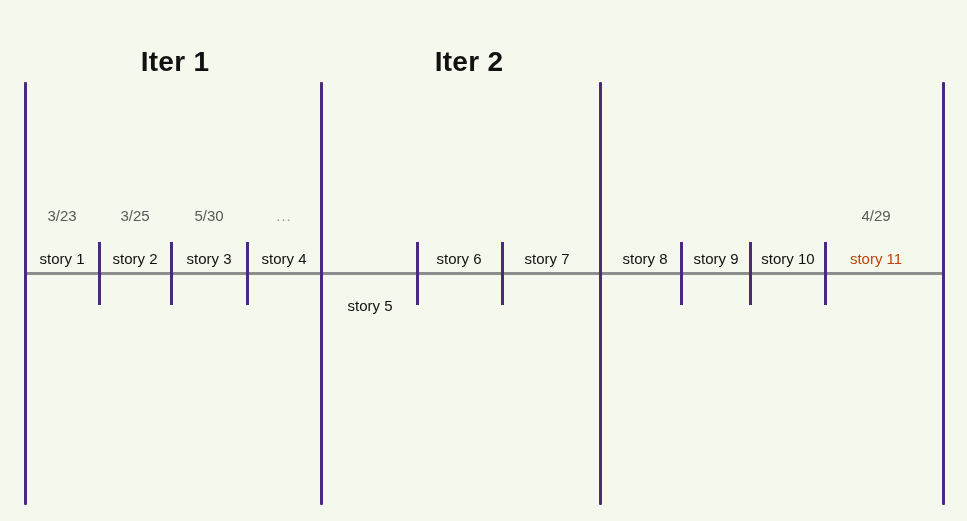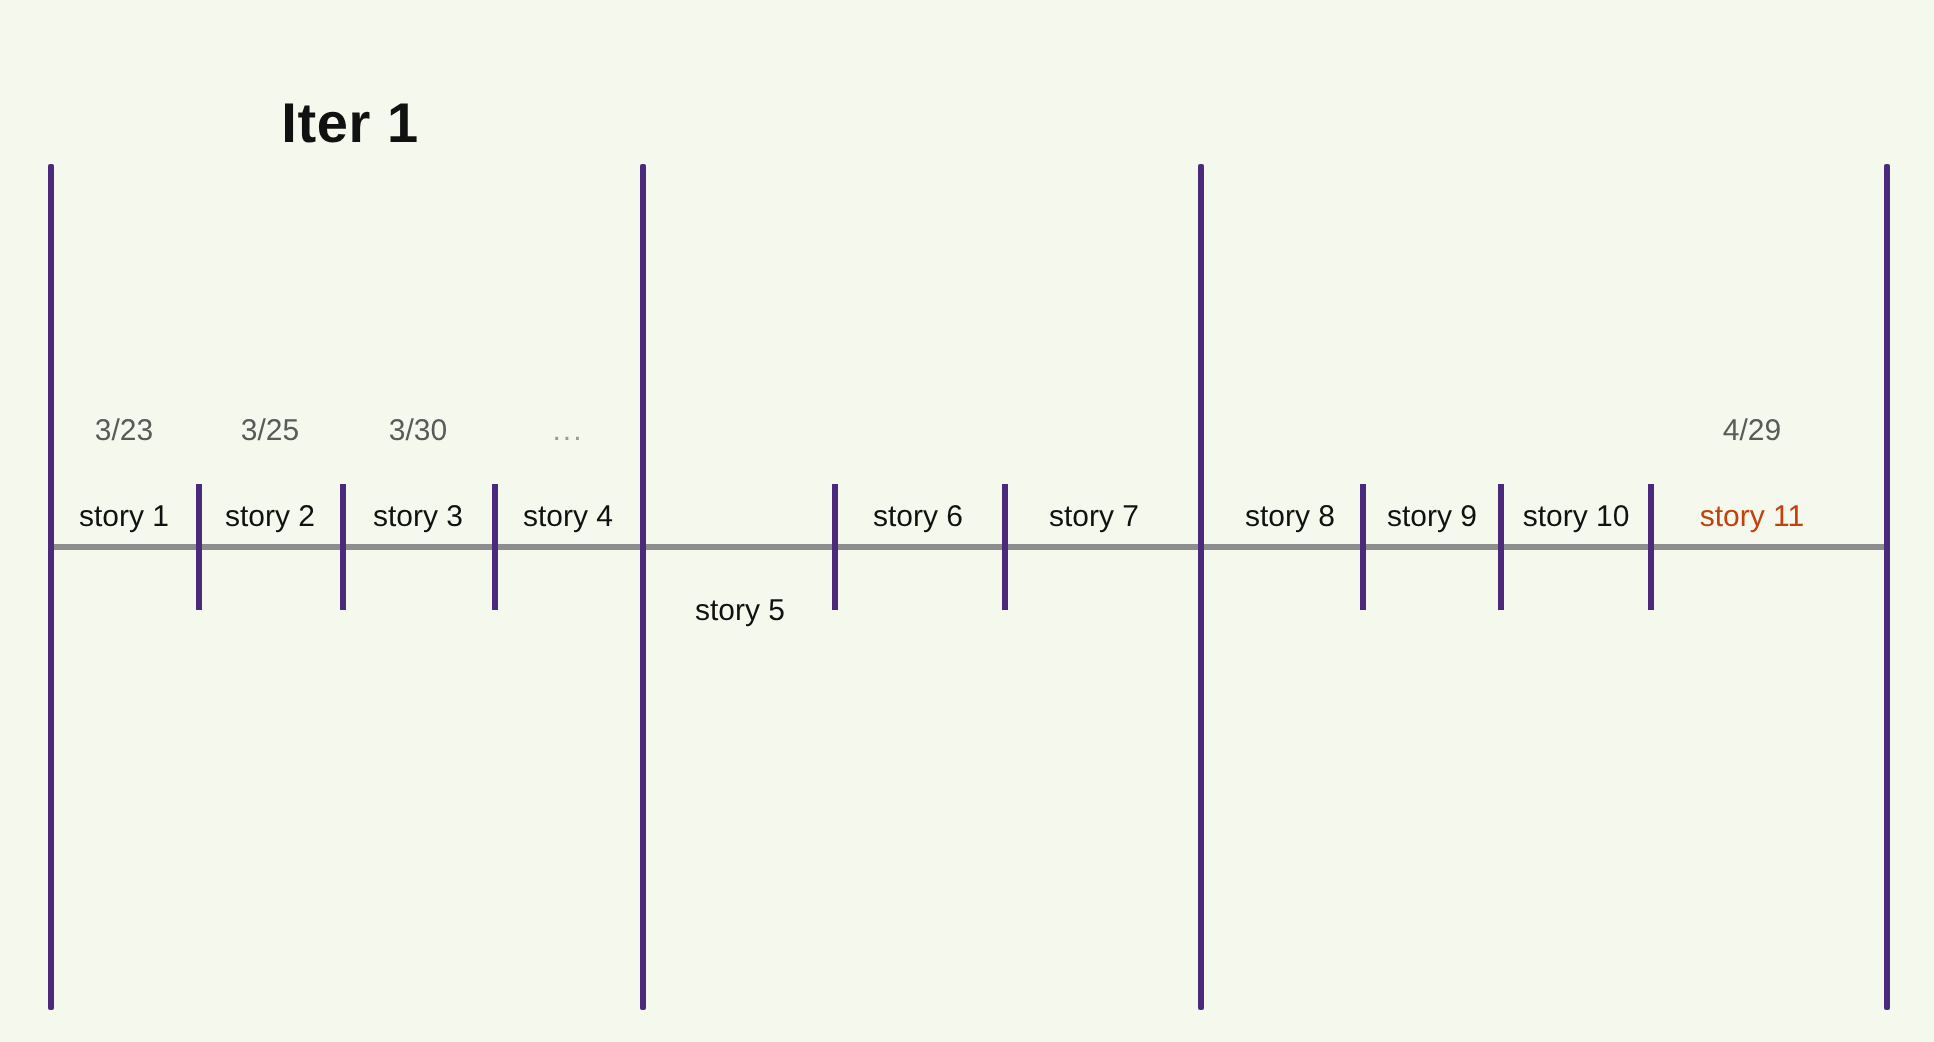--- a/index.html
+++ b/index.html
@@ -96,23 +96,24 @@
     <div class="iter-divider" style="left: 942px; top: 82px; height: 423px; background: rgb(75, 42, 123);"></div>
     <div class="iter-title" style="left: 175px; top: 46px; color: rgb(17, 17, 17);">Iter 1</div>
     <div class="story-tick" style="left: 98px; top: 242px; height: 63px; background: rgb(75, 42, 123);"></div>
     <div class="story-label" style="left: 62px; top: 250px; color: rgb(17, 17, 17);">story 1</div>
     <div class="date-label" style="left: 62px; top: 207px; color: rgb(90, 90, 90);">3/23</div>
     <div class="story-tick" style="left: 170px; top: 242px; height: 63px; background: rgb(75, 42, 123);"></div>
     <div class="story-label" style="left: 135px; top: 250px; color: rgb(17, 17, 17);">story 2</div>
     <div class="date-label" style="left: 135px; top: 207px; color: rgb(90, 90, 90);">3/25</div>
     <div class="story-tick" style="left: 246px; top: 242px; height: 63px; background: rgb(75, 42, 123);"></div>
     <div class="story-label" style="left: 209px; top: 250px; color: rgb(17, 17, 17);">story 3</div>
-    <div class="date-label" style="left: 209px; top: 207px; color: rgb(90, 90, 90);">3/30</div>
+    <div class="date-label" style="left: 209px; top: 207px; color: rgb(90, 90, 90);">5/30</div>
     <div class="story-label" style="left: 284px; top: 250px; color: rgb(17, 17, 17);">story 4</div>
     <div class="date-label ellipsis" style="left: 284px; top: 207px; color: rgb(154, 154, 154);">...</div>
+    <div class="iter-title" style="left: 469px; top: 46px; color: rgb(17, 17, 17);">Iter 2</div>
     <div class="story-tick" style="left: 416px; top: 242px; height: 63px; background: rgb(75, 42, 123);"></div>
     <div class="story-label" style="left: 370px; top: 250px; color: rgb(17, 17, 17); margin-top: 47px;">story 5</div>
     <div class="story-tick" style="left: 501px; top: 242px; height: 63px; background: rgb(75, 42, 123);"></div>
     <div class="story-label" style="left: 459px; top: 250px; color: rgb(17, 17, 17);">story 6</div>
     <div class="story-label" style="left: 547px; top: 250px; color: rgb(17, 17, 17);">story 7</div>
     <div class="story-tick" style="left: 680px; top: 242px; height: 63px; background: rgb(75, 42, 123);"></div>
     <div class="story-label" style="left: 645px; top: 250px; color: rgb(17, 17, 17);">story 8</div>
     <div class="story-tick" style="left: 749px; top: 242px; height: 63px; background: rgb(75, 42, 123);"></div>
     <div class="story-label" style="left: 716px; top: 250px; color: rgb(17, 17, 17);">story 9</div>
     <div class="story-tick" style="left: 824px; top: 242px; height: 63px; background: rgb(75, 42, 123);"></div>

